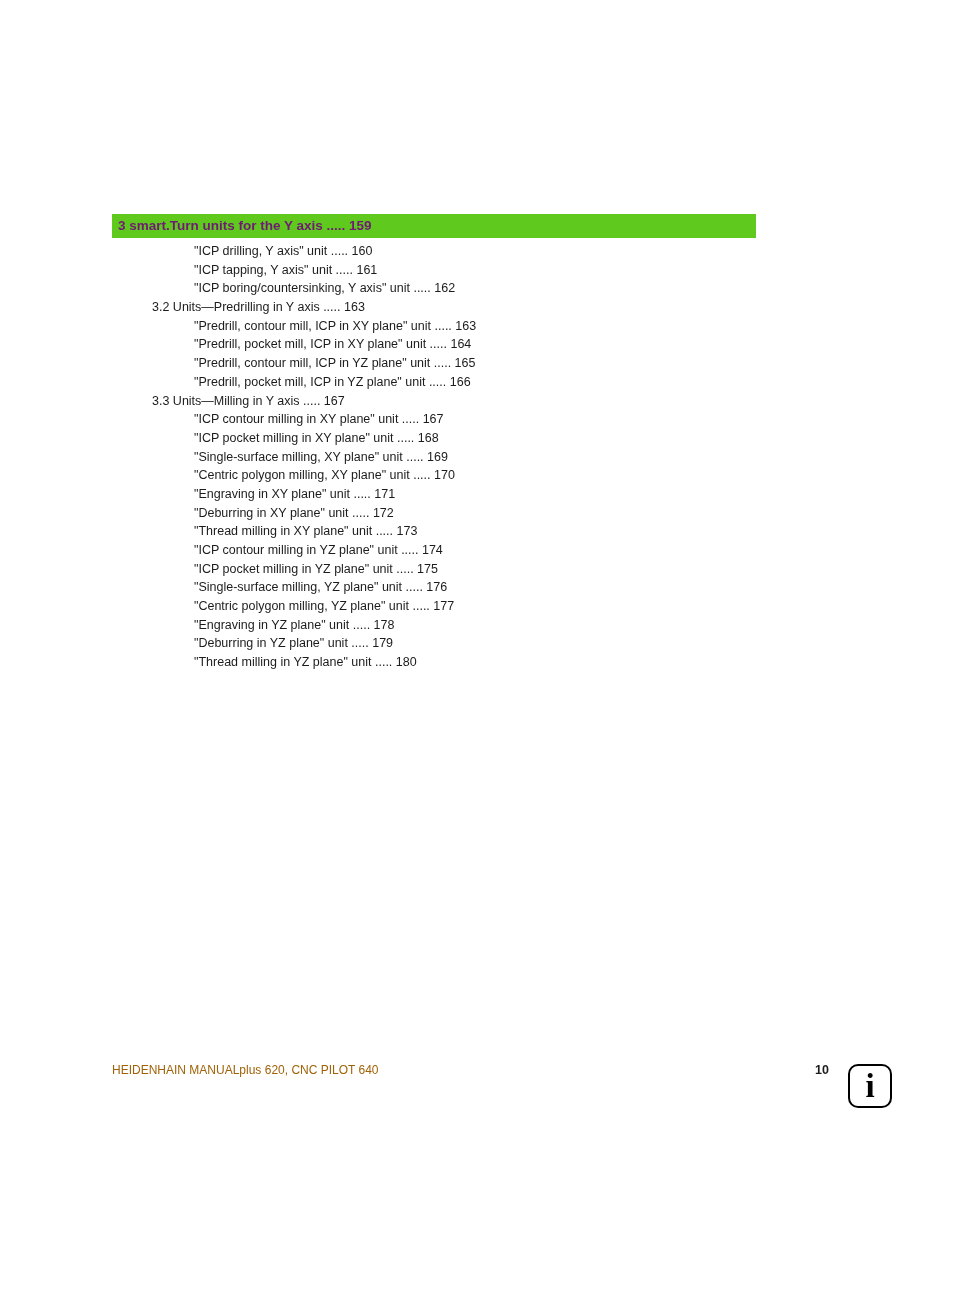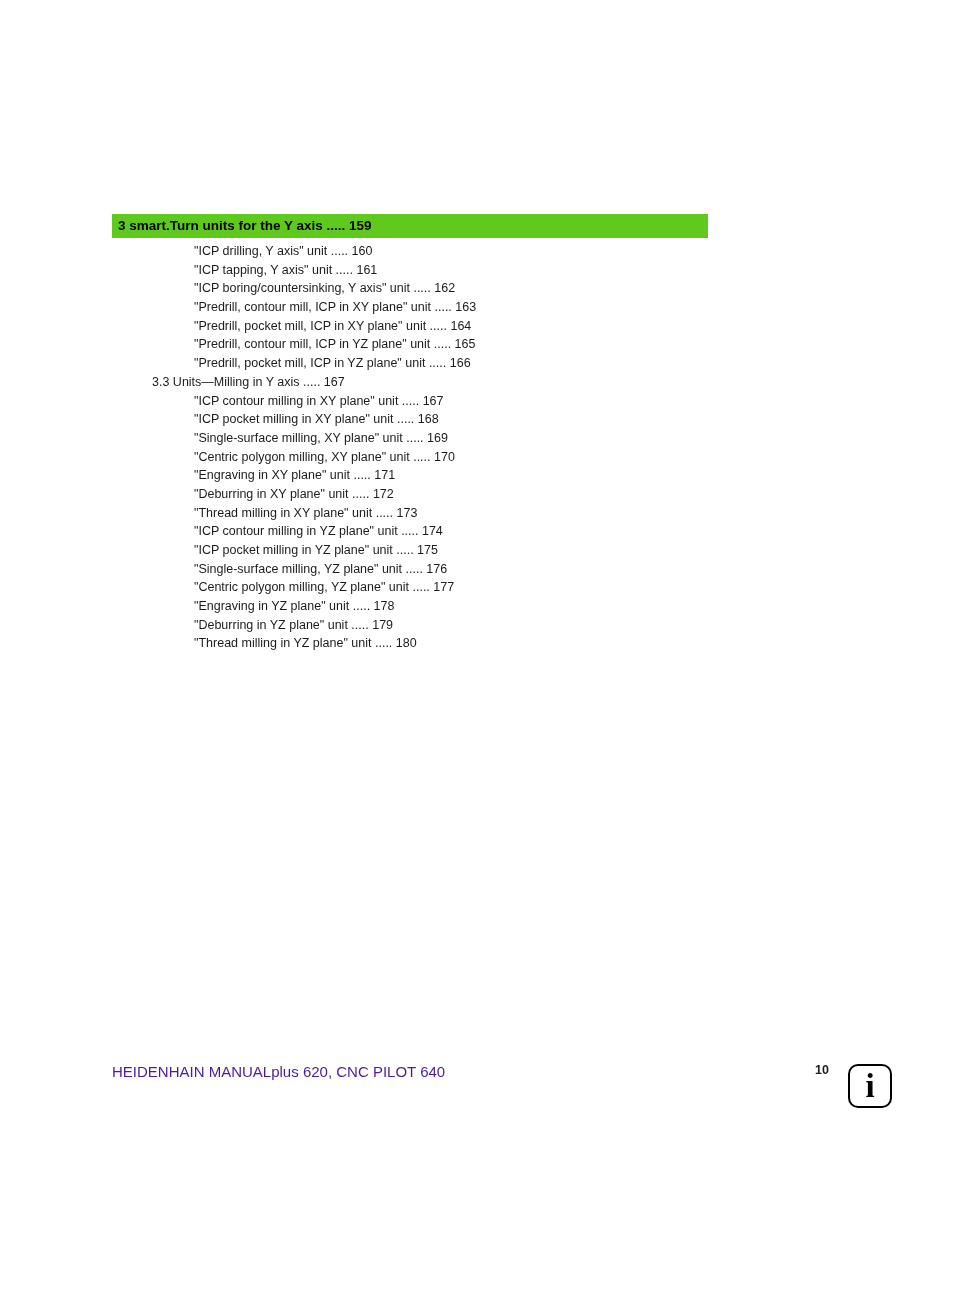--- a/index.html
+++ b/index.html
@@ -13,28 +13,28 @@
     height: 1308px;
     background: #ffffff;
     font-family: "Liberation Sans", sans-serif;
     color: #1c1c1c;
     overflow: hidden;
   }
   .chapter-bar {
     position: absolute;
     left: 112px;
     top: 214px;
-    width: 596px;
+    width: 644px;
     height: 24px;
     line-height: 24px;
     padding-left: 6px;
     box-sizing: border-box;
     font-size: 13.5px;
     font-weight: bold;
-    color: #000000;
+    color: #701a75;
     cursor: pointer;
   }
   .toc-entries {
     position: absolute;
     left: 152px;
     top: 242px;
     width: 680px;
   }
   .toc-line {
     height: 18.7px;
@@ -43,22 +43,22 @@
     white-space: nowrap;
     cursor: pointer;
   }
   .toc-line.level2 {
     padding-left: 42px;
   }
   .footer-left {
     position: absolute;
     left: 112px;
     top: 1063px;
-    font-size: 15px;
-    color: #4c1d95;
+    font-size: 12px;
+    color: #a16207;
     white-space: nowrap;
   }
   .footer-page {
     position: absolute;
     left: 815px;
     top: 1063px;
     font-size: 12.5px;
     font-weight: bold;
     color: #1c1c1c;
   }
@@ -86,20 +86,21 @@
 <body>
 
 <div class="page">
 
   <div class="chapter-bar" style="background: rgb(95, 201, 30);">3 smart.Turn units for the Y axis ..... 159</div>
 
   <div class="toc-entries">
       <div class="toc-line level2">"ICP drilling, Y axis" unit ..... 160</div>
       <div class="toc-line level2">"ICP tapping, Y axis" unit ..... 161</div>
       <div class="toc-line level2">"ICP boring/countersinking, Y axis" unit ..... 162</div>
+      <div class="toc-line level1">3.2 Units—Predrilling in Y axis ..... 163</div>
       <div class="toc-line level2">"Predrill, contour mill, ICP in XY plane" unit ..... 163</div>
       <div class="toc-line level2">"Predrill, pocket mill, ICP in XY plane" unit ..... 164</div>
       <div class="toc-line level2">"Predrill, contour mill, ICP in YZ plane" unit ..... 165</div>
       <div class="toc-line level2">"Predrill, pocket mill, ICP in YZ plane" unit ..... 166</div>
       <div class="toc-line level1">3.3 Units—Milling in Y axis ..... 167</div>
       <div class="toc-line level2">"ICP contour milling in XY plane" unit ..... 167</div>
       <div class="toc-line level2">"ICP pocket milling in XY plane" unit ..... 168</div>
       <div class="toc-line level2">"Single-surface milling, XY plane" unit ..... 169</div>
       <div class="toc-line level2">"Centric polygon milling, XY plane" unit ..... 170</div>
       <div class="toc-line level2">"Engraving in XY plane" unit ..... 171</div>

